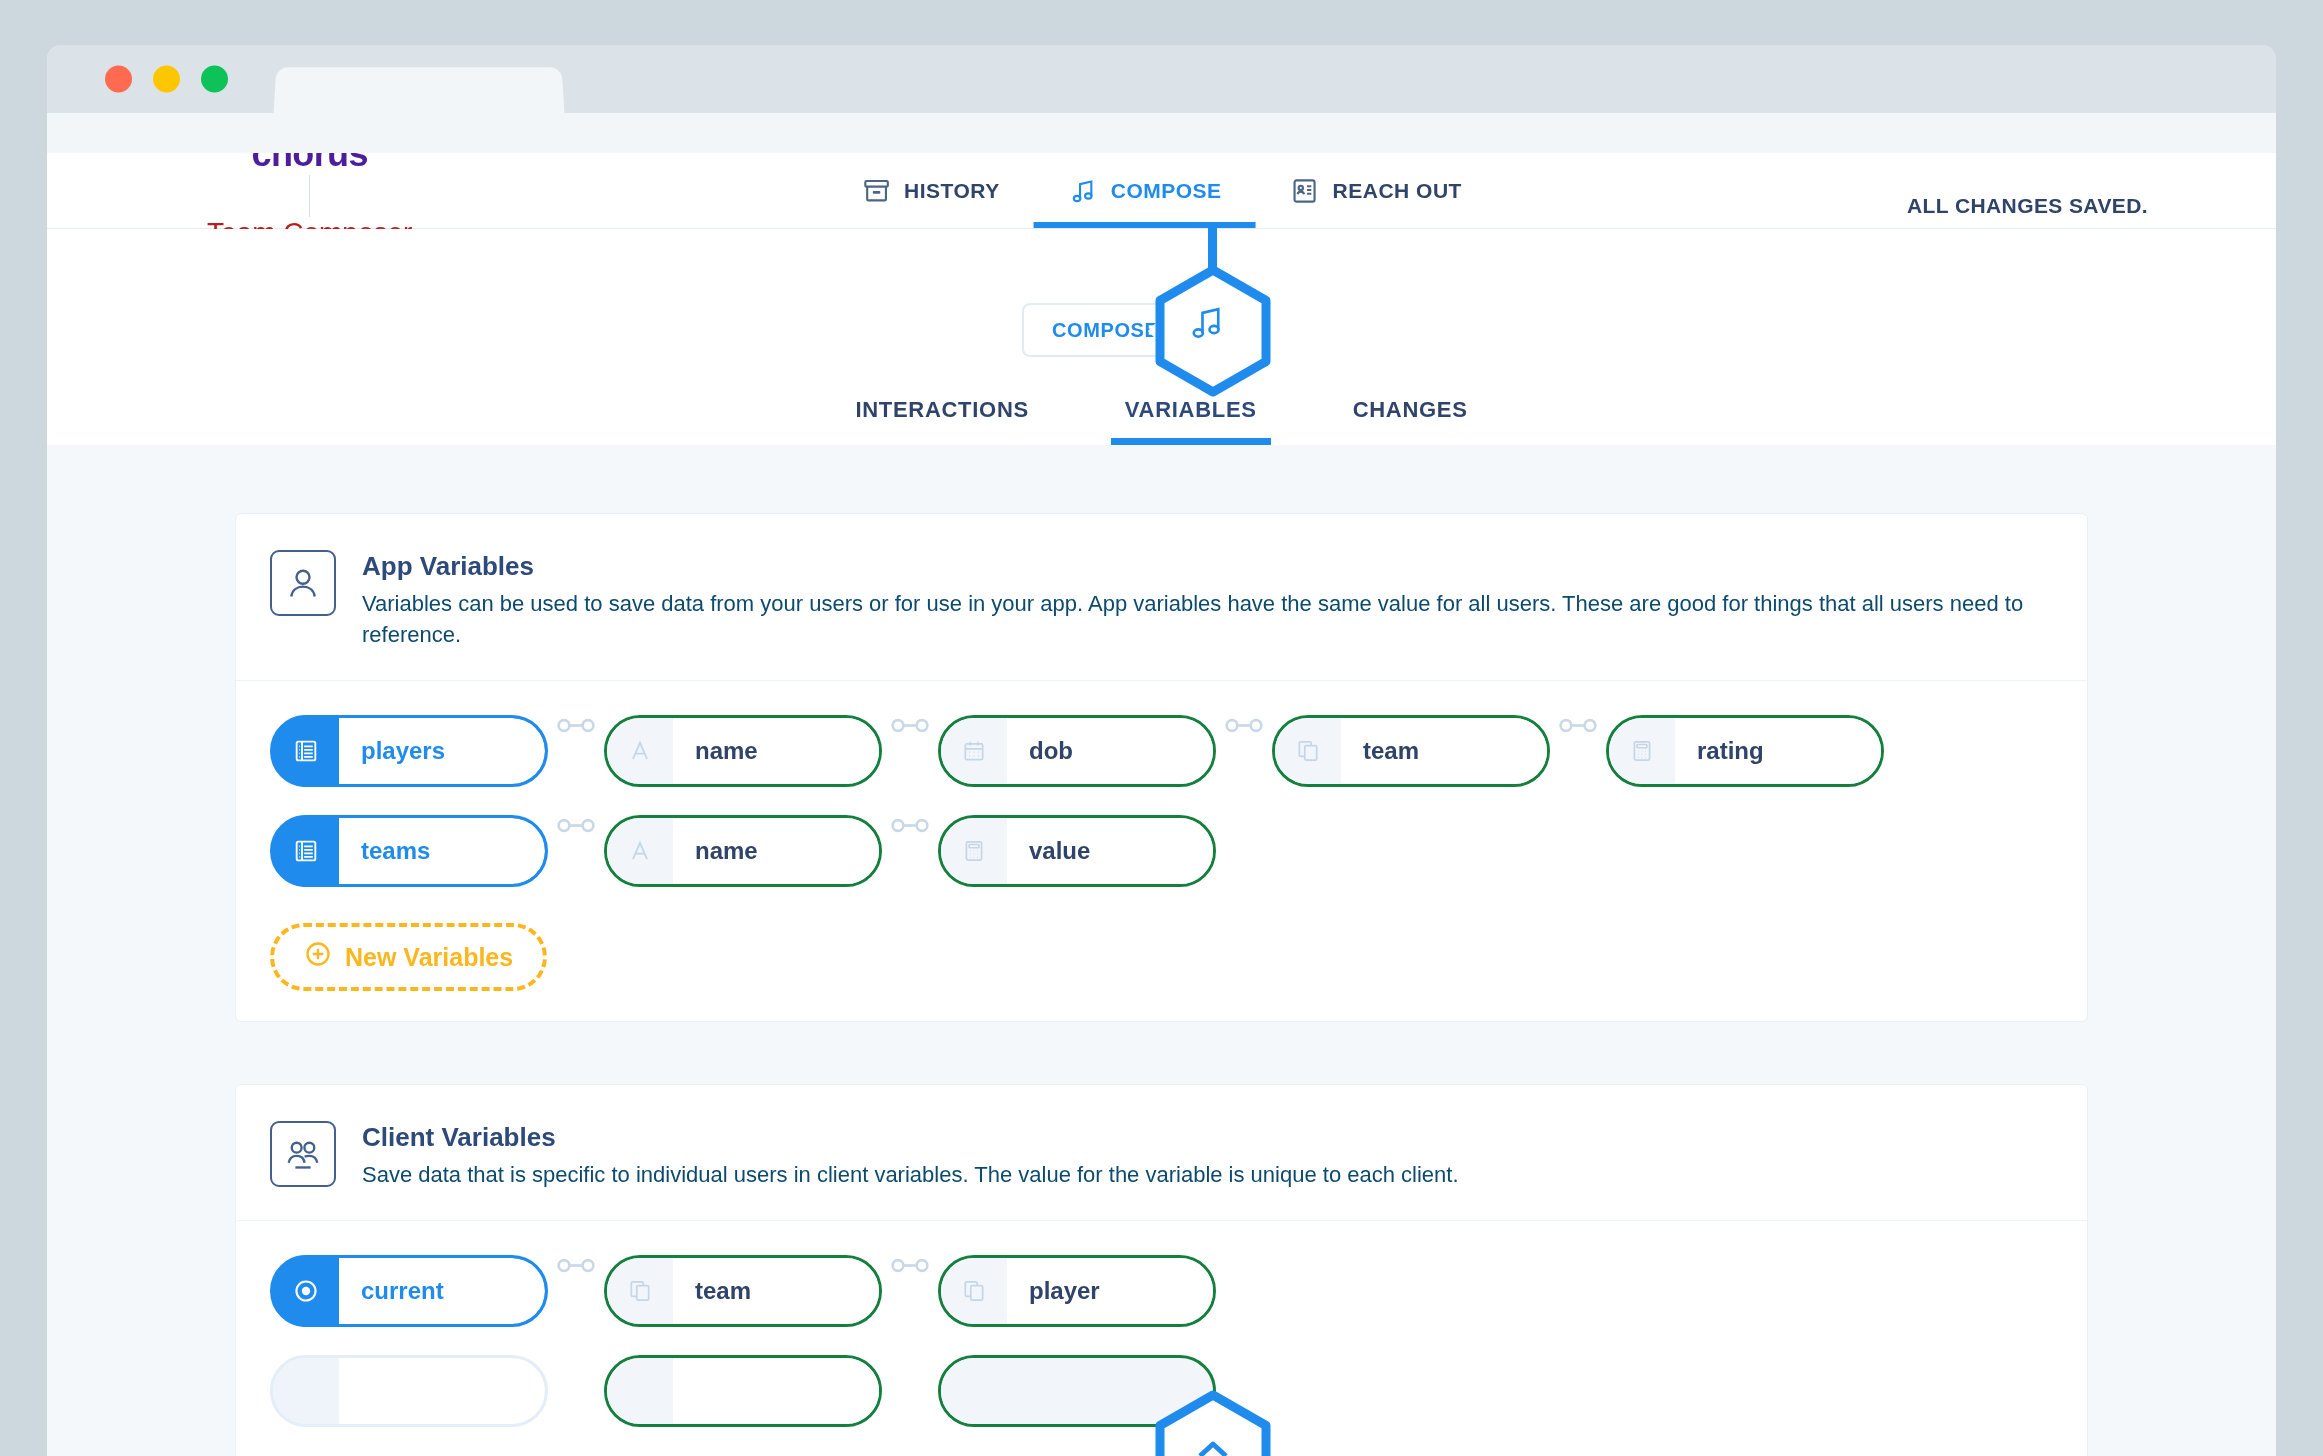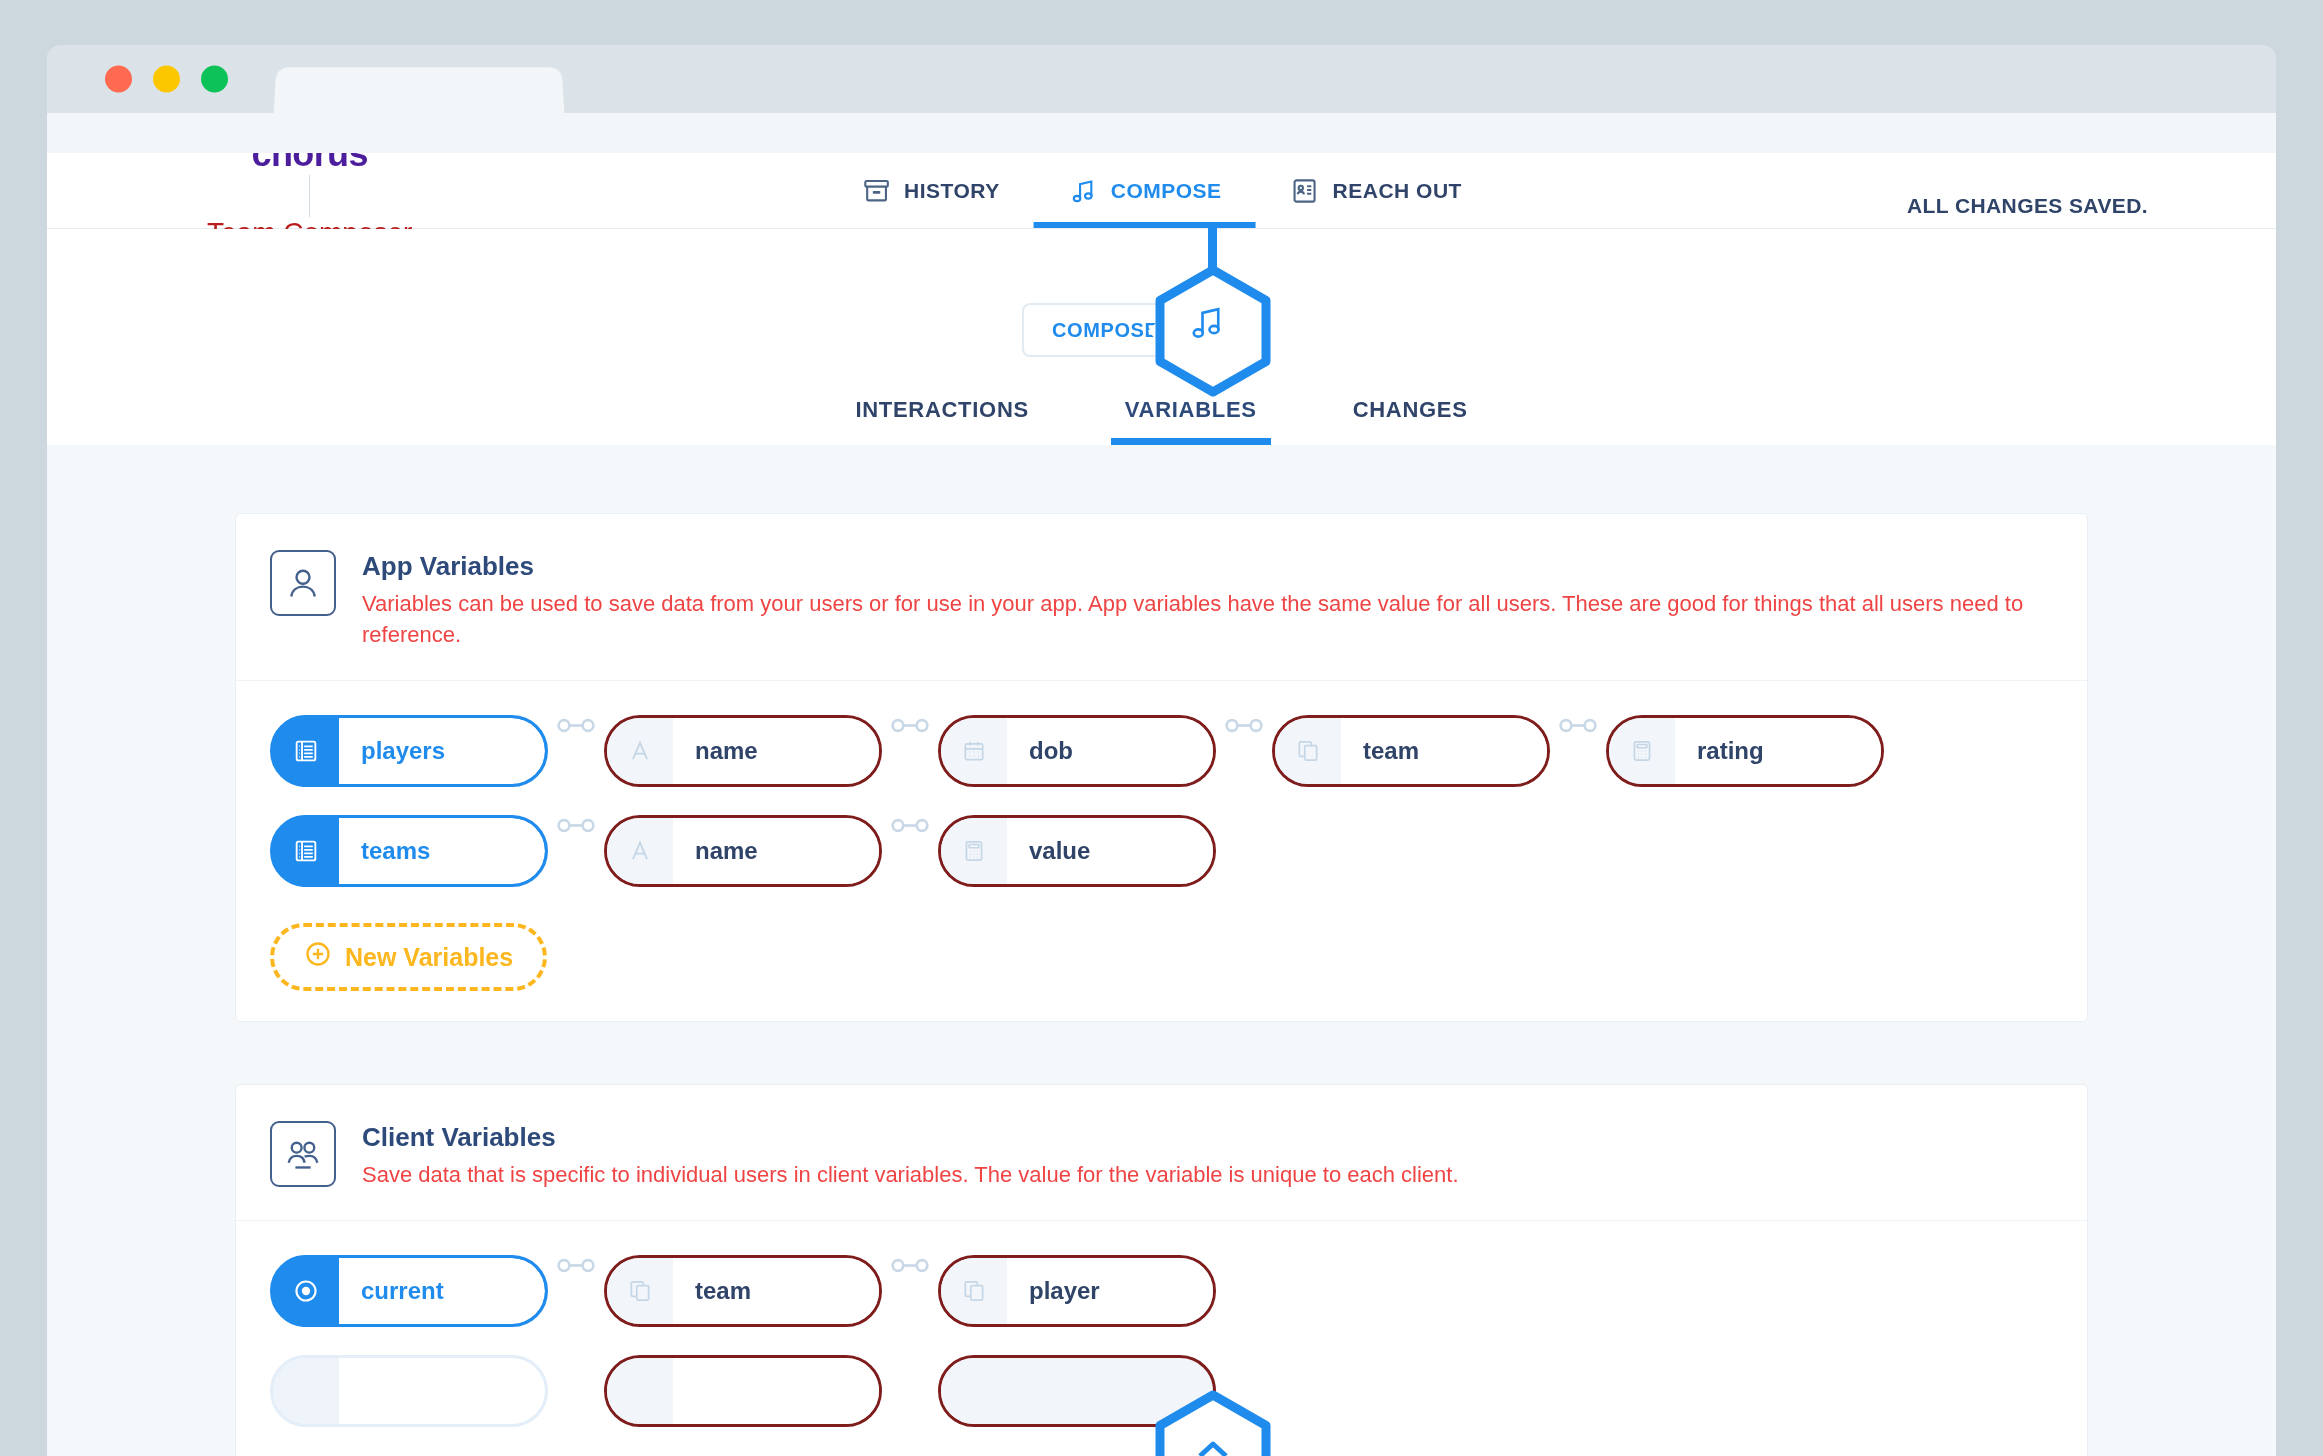--- a/index.html
+++ b/index.html
@@ -225,21 +225,21 @@
     border-radius: 9px;
     display: flex; align-items: center; justify-content: center;
   }
   .card-title {
     font-size: 26px; font-weight: 700;
     color: #2d4a7a;
     line-height: 1.15;
     margin-bottom: 6px;
   }
   .card-desc {
-    font-size: 22px; color: #ef4444;
+    font-size: 22px; color: #0c4a6e;
     line-height: 1.42;
     margin-left: -92px;
   }
   .card-head .txt { padding-top: 2px; }
 
   .rows { padding: 34px 34px 30px; }
   .varrow {
     display: flex; 
     margin-bottom: 28px;
   }
@@ -269,21 +269,21 @@
     background: #1f8ced;
     width: 278px;
   }
   .pill.primary .ic { background: #1f8ced; }
   .pill.primary .val {
     background: #ffffff;
     color: #1f8ced;
     border-radius: 0 33px 33px 0;
   }
   .pill.ghost {
-    border: 3px solid #7f1d1d;
+    border: 3px solid #15803d;
     background: #f2f6fa;
     width: 248px;
   }
   .pill.ghost .ic { background: #f2f6fa; }
   .pill.ghost .val {
     background: #ffffff;
     color: #2f4468;
     border-radius: 0 33px 33px 0;
     border: 3px solid #edf2f7;
     border-left: none;

